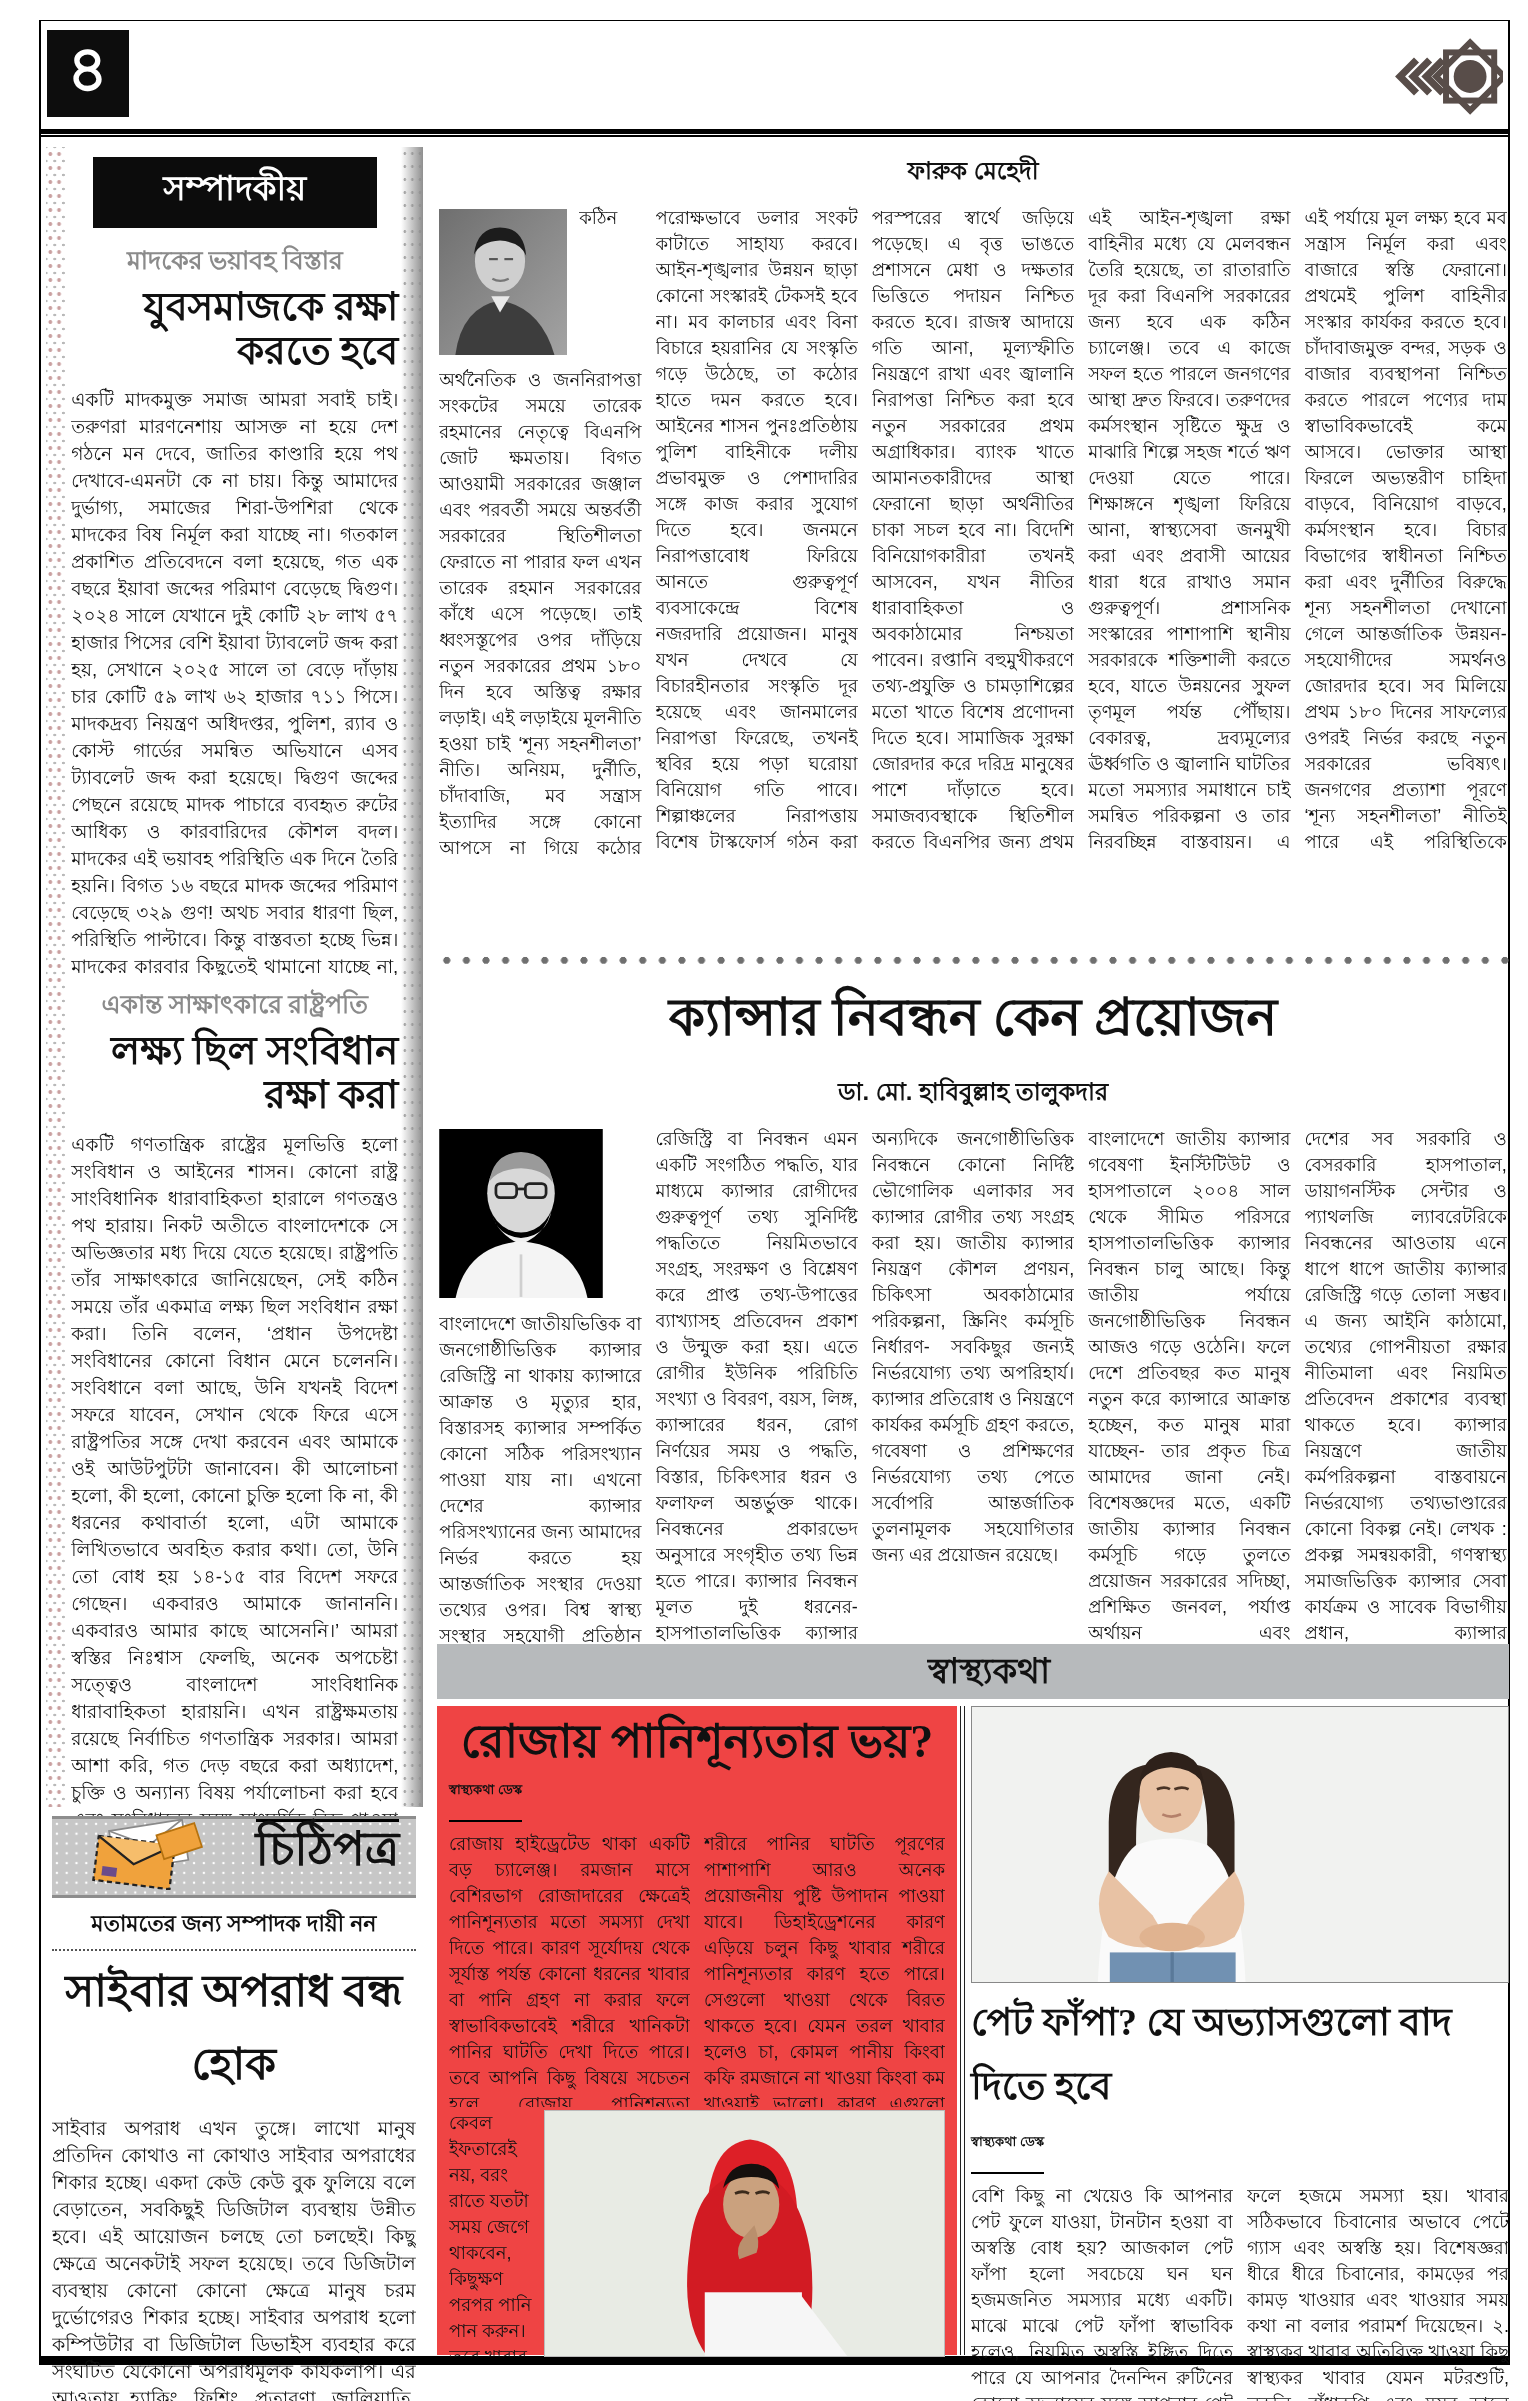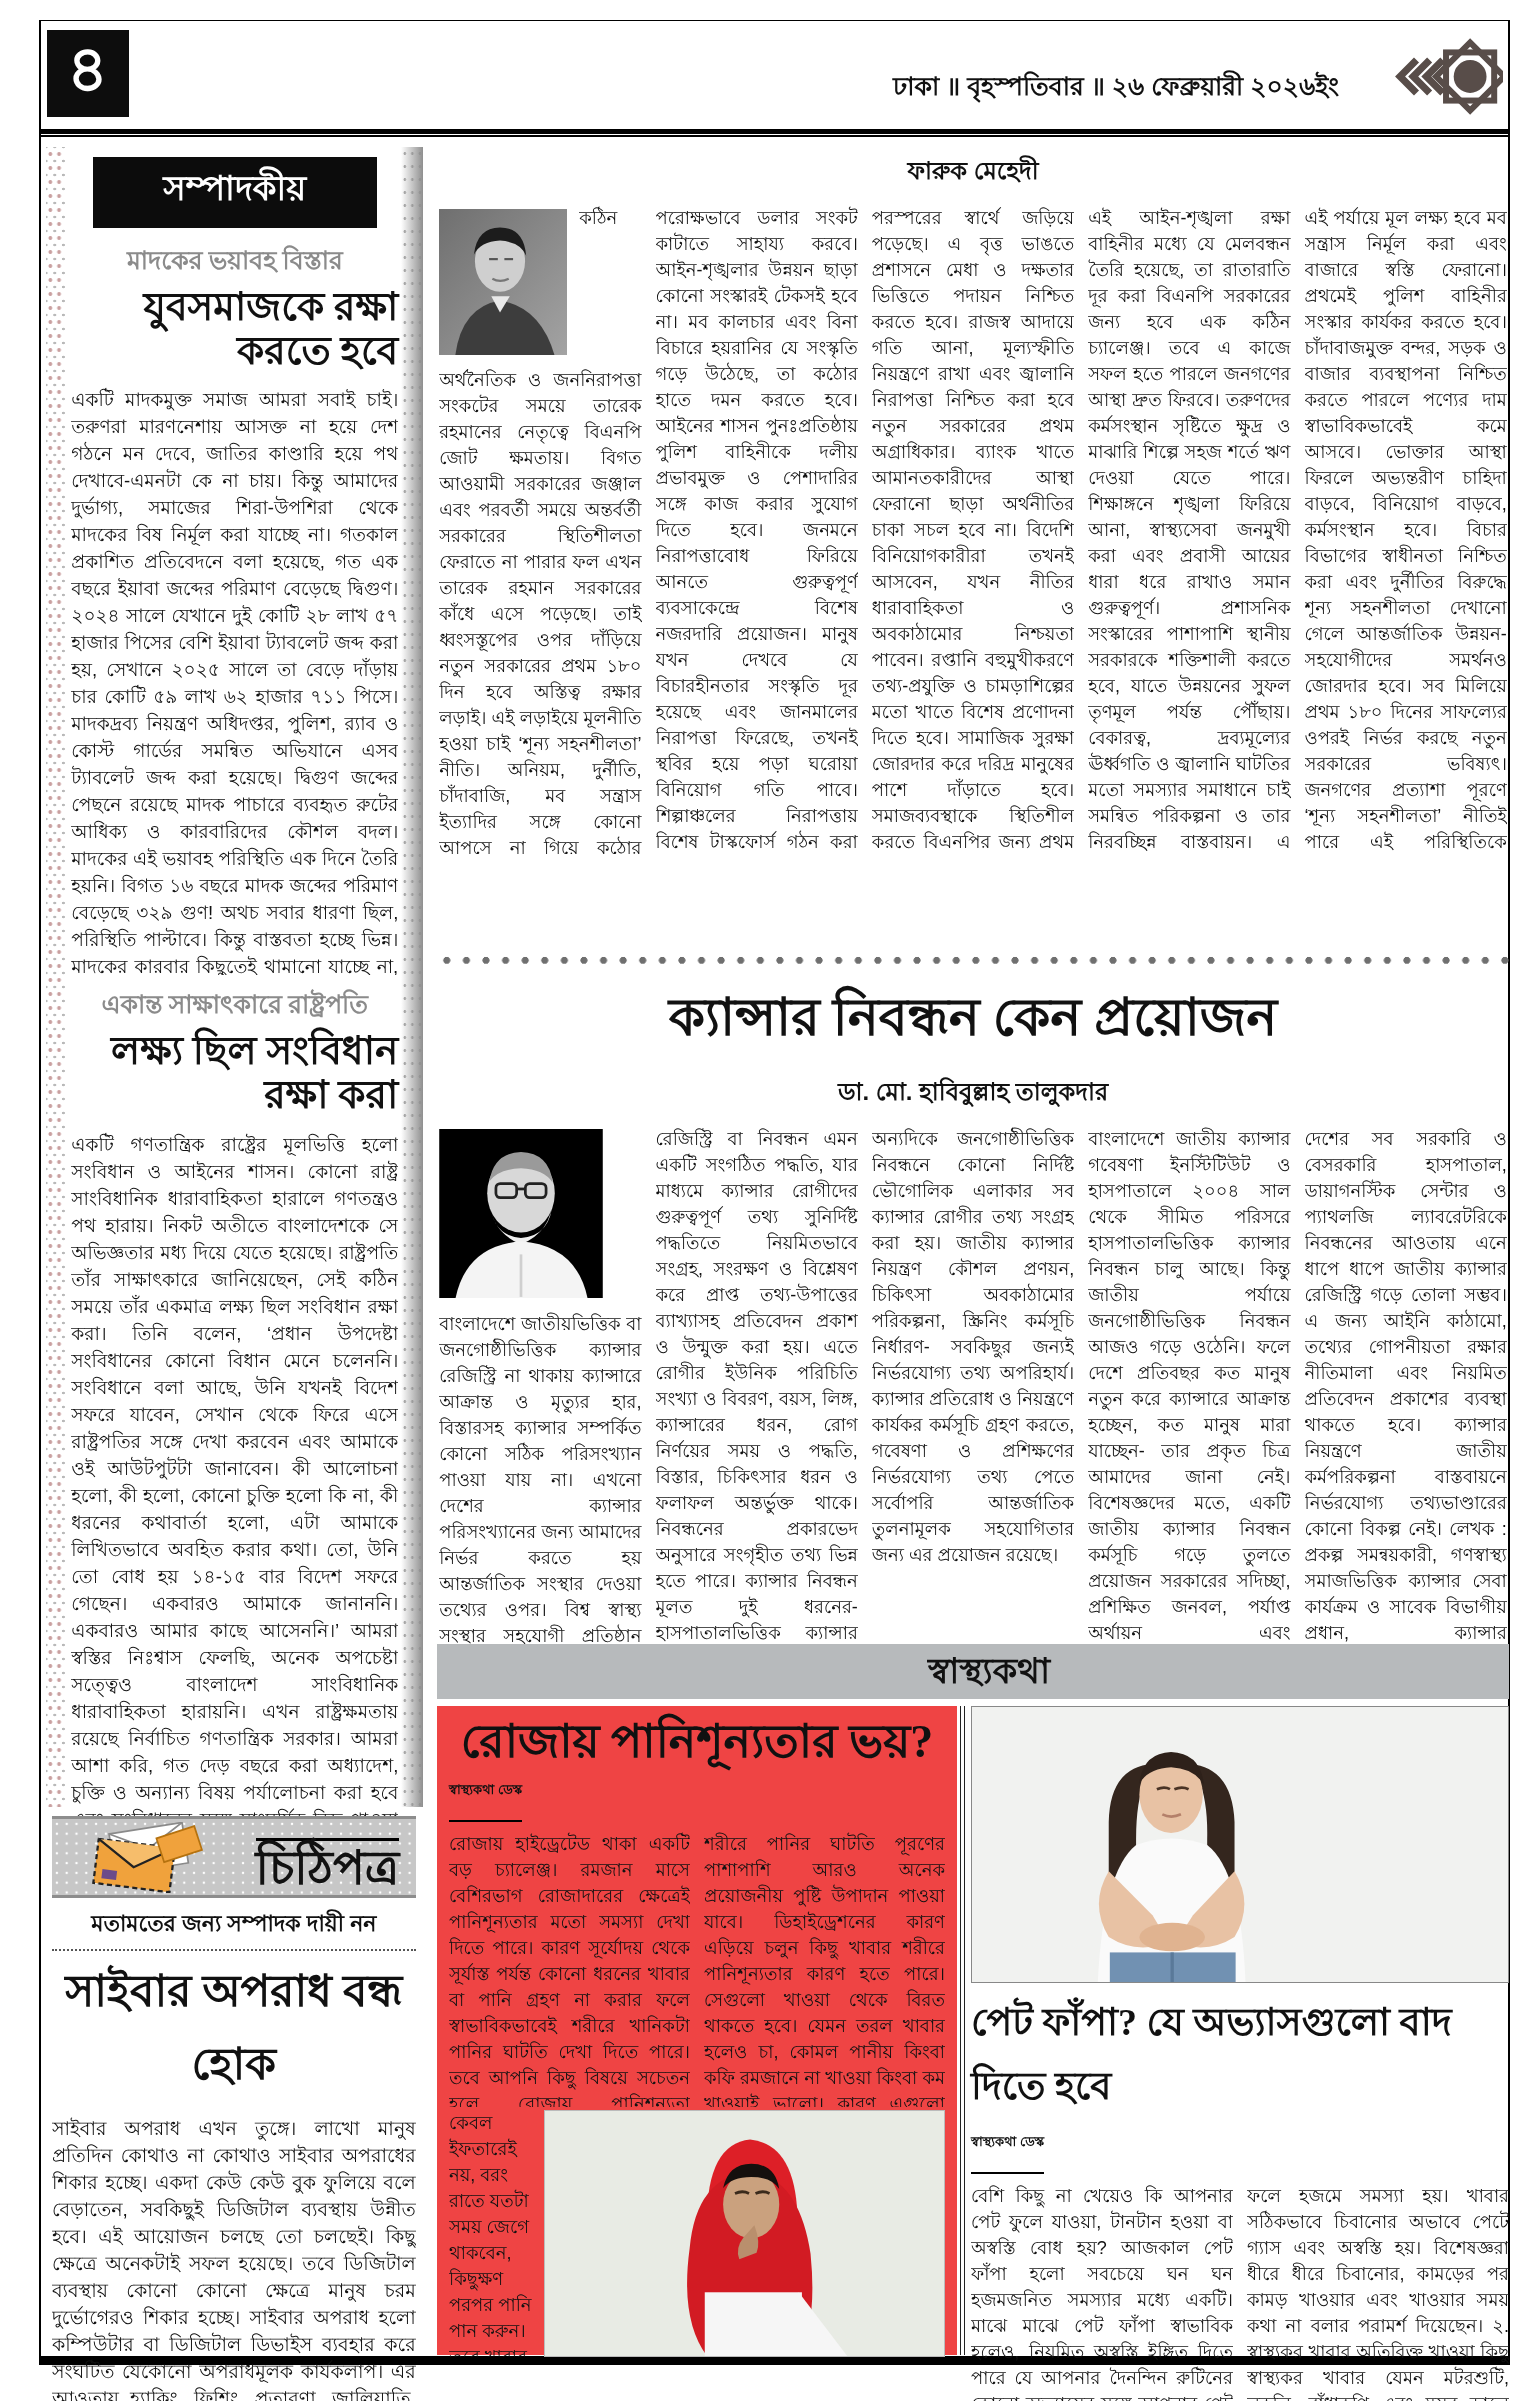--- a/index.html
+++ b/index.html
@@ -46,21 +46,21 @@
              font-family:"Liberation Serif",serif; }
   .ed-body { font-size:18.6px; line-height:27px; text-align:justify; overflow:hidden; }
   .ed-b1 { height:589px; }
   .ed-b2 { height:753px; }
 
   
   .letters { position:absolute; left:3.3px; top:1672px; width:379px; bottom:3.3px; padding:0 7.6px; }
   .let-banner { position:relative; height:82px; background:#c7c7c7;
       background-image:radial-gradient(circle,#ffffff 1.1px,transparent 1.6px); background-size:9.8px 9.8px;
       border-top:3.3px solid #8d8d8d; border-bottom:3.3px solid #8d8d8d; margin-bottom:8.7px;
-      display:flex; align-items:flex-end;padding-left:8px; }
+      display:flex; align-items:flex-start;padding-left:8px; }
   .let-banner .env { margin-left:5.5px; }
   .let-title { margin-left:auto; margin-right:16.4px; font-size:47px; font-weight:900;
                font-family:"Liberation Serif",serif; border-top:3.3px solid #000; line-height:1.15; }
   .let-disc { text-align:center; font-size:22px; font-weight:bold; margin:4.4px 0 5.5px 0; }
   .let-dotline { border-top:2.2px dotted #555; margin:0 0 7.6px 0; }
   .let-head { text-align:center; font-size:44px; font-weight:900; font-family:"Liberation Serif",serif; margin-bottom:11px; }
   .let-body { font-size:19px; line-height:27px; text-align:justify; overflow:hidden; height:404px; }
 
   
   .mainzone { position:absolute; left:396px; top:0; width:1072px; bottom:0; }
@@ -107,21 +107,20 @@
 <body>
 
 <div class="page">
   <div class="frame">
 
     <div class="pagebox">
       <span>৪</span>
     </div>
 
 
-    <div class="dateline">ঢাকা ॥ বৃহস্পতিবার ॥ ২৬ ফেব্রুয়ারী ২০২৬ইং</div>
 
     <div class="ornament">
       <svg viewBox="0 0 210 170" width="115" height="93">
         <g fill="none" stroke="#584d49" stroke-width="13">
           <path d="M52 55 L22 85 L52 115"></path>
             <path d="M76 55 L46 85 L76 115"></path>
             <path d="M100 55 L70 85 L100 115"></path>
         </g>
         <g transform="translate(150,85)">
           <rect x="-44" y="-44" width="88" height="88" fill="none" stroke="#584d49" stroke-width="11"></rect>

